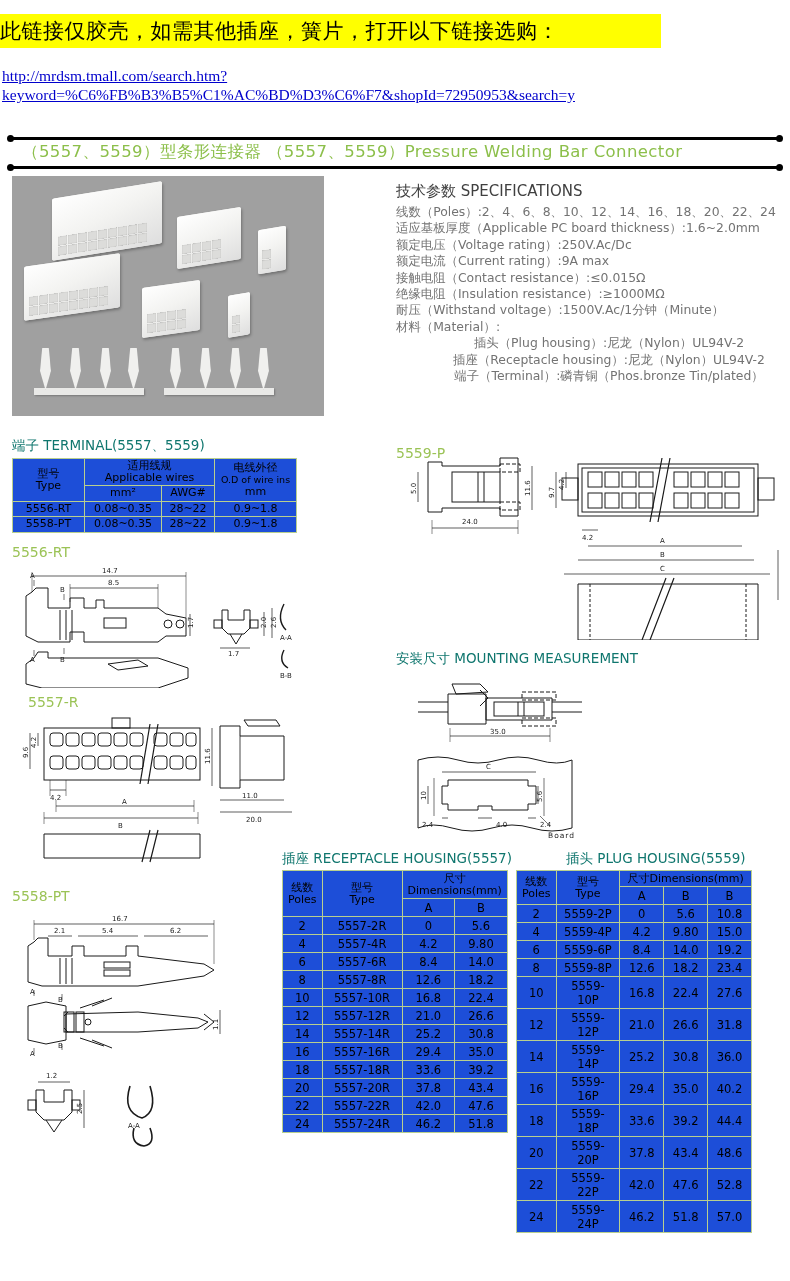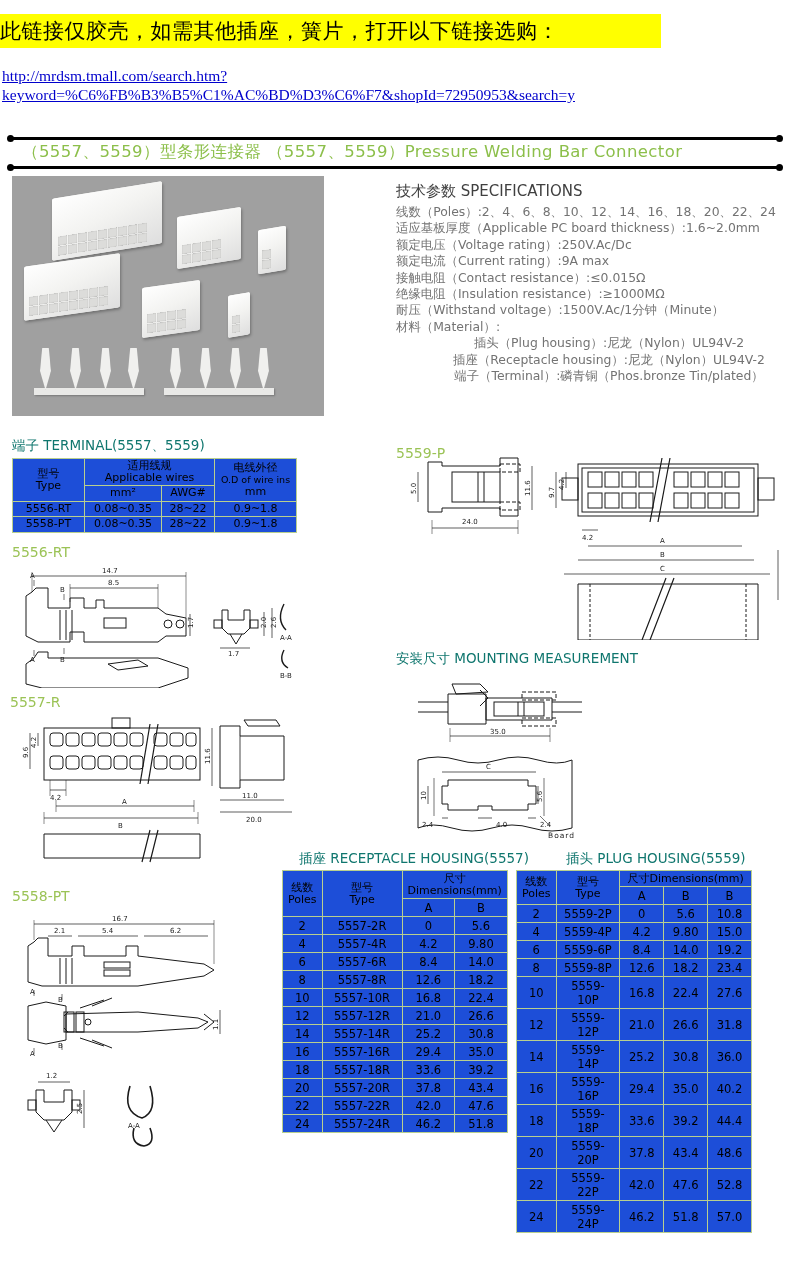--- a/index.html
+++ b/index.html
@@ -327,21 +327,21 @@
         <text x="22" y="20">A</text>
         <text x="52" y="34">B</text>
         <text x="22" y="104">A</text>
         <text x="52" y="104">B</text>
         <text x="272" y="82">A-A</text>
         <text x="272" y="120">B-B</text>
       </g>
     </svg>
   </div>
 
-  <div class="part-label" style="left:10px; top:694px;">5557-R</div>
+  <div class="part-label" style="left:28px; top:694px;">5557-R</div>
   <div class="draw" style="left:8px; top:708px;">
     <svg width="290" height="165" viewBox="0 0 290 165">
       <g fill="none" stroke="#1a1a1a" stroke-width="1">
 
         <rect x="36" y="20" width="156" height="52"></rect>
         <rect x="104" y="10" width="18" height="10"></rect>
         <g>
           <rect x="42" y="25" width="13" height="13" rx="3"></rect>
             <rect x="58" y="25" width="13" height="13" rx="3"></rect>
           <rect x="74" y="25" width="13" height="13" rx="3"></rect>
@@ -554,21 +554,21 @@
         <text x="34" y="132" transform="rotate(-90 34 132)">10</text>
         <text x="150" y="134" transform="rotate(-90 150 134)">5.6</text>
         <text x="30" y="159">2.4</text>
         <text x="104" y="159">4.0</text>
         <text x="148" y="159">2.4</text>
         <text x="156" y="170" font-size="7.5" letter-spacing="1">Board</text>
       </g>
     </svg>
   </div>
 
-  <div class="sec-head" style="left:282px; top:850px;margin-left:17px;">插座  RECEPTACLE HOUSING(5557)</div>
+  <div class="sec-head" style="left:282px; top:850px;">插座  RECEPTACLE HOUSING(5557)</div>
   <table class="tbl-recep">
     <tbody>
         <tr>
       <td rowspan="2" style="width:38px;">
         <span class="cjk">线数</span>
         <span class="cjk">Poles</span>
       </td>
       <td rowspan="2" style="width:80px;">
         <span class="cjk">型号</span>
         <span class="cjk">Type</span>

